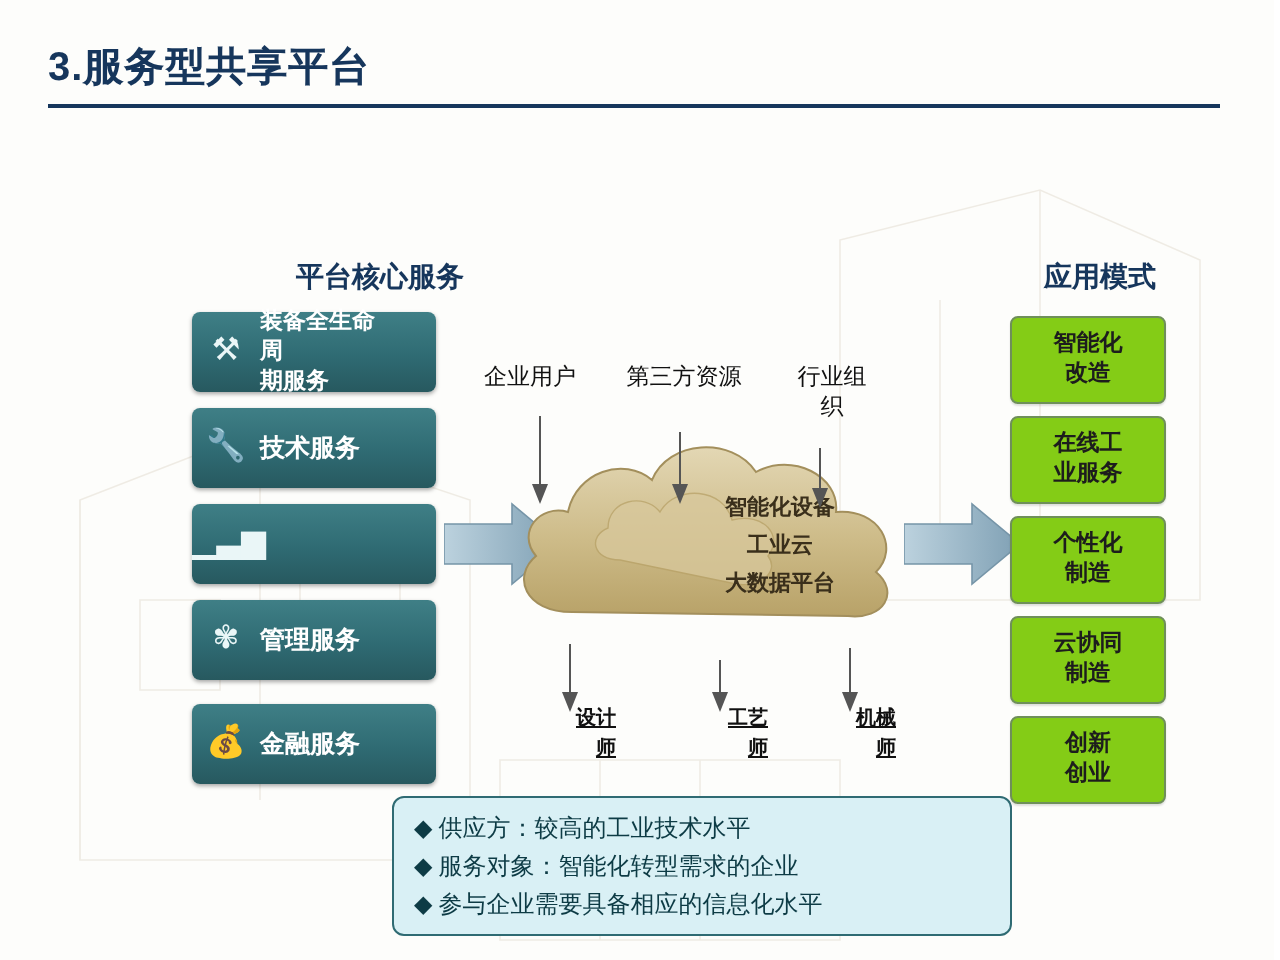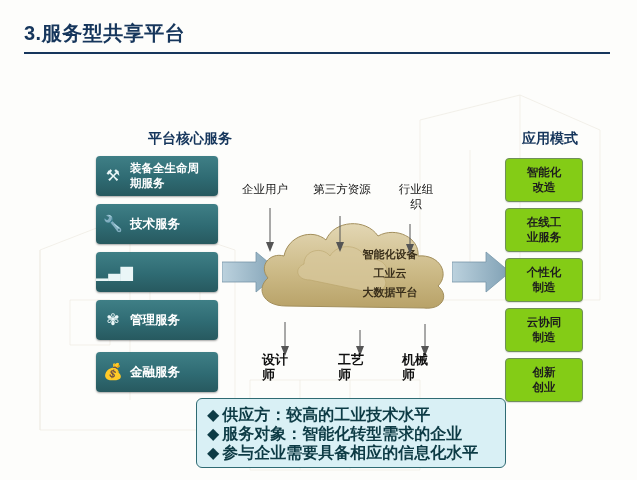--- a/index.html
+++ b/index.html
@@ -54,58 +54,58 @@
     position:absolute;left:96px;width:122px;height:40px;border-radius:4px;
     background:linear-gradient(180deg,#3f7f86 0%,#2f6b73 55%,#27595f 100%);
     box-shadow:0 1px 2px rgba(0,0,0,0.35);
     color:#fff;font-size:12.5px;font-weight:bold;
     display:flex;align-items:center;
   }
   .pill .pic{
     width:34px;min-width:34px;text-align:center;font-size:16px;line-height:1;
     color:#eaf6f7;
   }
-  .pill .plabel{flex:1;padding-right:5px;line-height:15px;}
+  .pill .plabel{flex:1;padding-right:20px;line-height:15px;}
   .pill.two-line .plabel{font-size:11.5px;}
   
   .arrow-left{position:absolute;left:222px;top:250px;}
   .arrow-right{position:absolute;left:452px;top:250px;}
   
   .cloud-wrap{position:absolute;left:250px;top:210px;}
   .cloud-text{
     position:absolute;left:330px;top:245px;width:120px;text-align:center;
     font-size:11px;color:#3a2f1b;font-weight:bold;line-height:19px;
   }
   
   .toplab{
     position:absolute;font-size:11.5px;color:#111;font-weight:normal;
     text-align:center;line-height:15px;
   }
   .botlab{
-    position:absolute;font-size:13px;color:#111;font-weight:bold;
-    text-align:left;line-height:15px;
+    position:absolute;font-size:10px;color:#111;font-weight:bold;
+    text-align:right;line-height:15px;text-decoration:underline;
   }
   
   .modebox{
     position:absolute;left:505px;width:76px;height:42px;
     border:1.4px solid #6f8f5a;border-radius:4px;background:#84cc16;
     color:#1d1d1d;font-size:11.5px;font-weight:bold;
     display:flex;align-items:center;justify-content:center;text-align:center;
     line-height:15px;
     box-shadow:0 1px 1px rgba(0,0,0,0.12);
   }
   
   .notebox{
     position:absolute;left:196px;top:398px;width:310px;height:70px;
     border:1.6px solid #2f6b73;border-radius:6px;
     background:#d9f0f5;
     padding:6px 10px;box-sizing:border-box;
   }
   .notebox .line{
-    font-size:16px;color:#0d3b45;font-weight:bold;line-height:19px;
+    font-size:12px;color:#0d3b45;font-weight:normal;line-height:19px;
     white-space:nowrap;
   }
   .notebox .dia{color:#0d3b45;margin-right:3px;}
 </style>
 </head>
 <body>
 
 <div id="page">
 
   <svg class="bg-sketch" width="640" height="480" viewBox="0 0 640 480">

